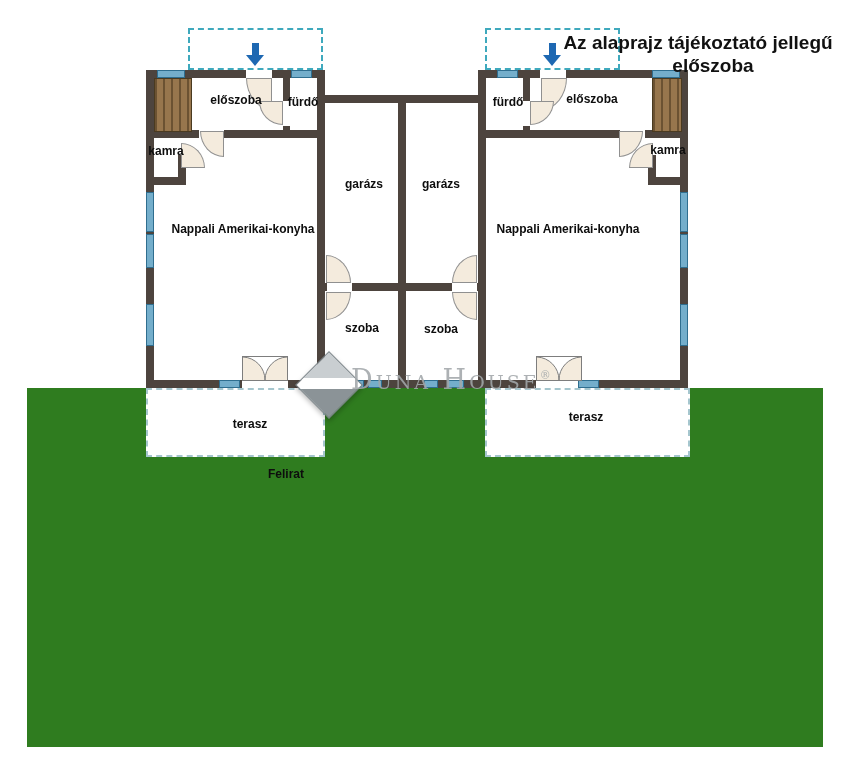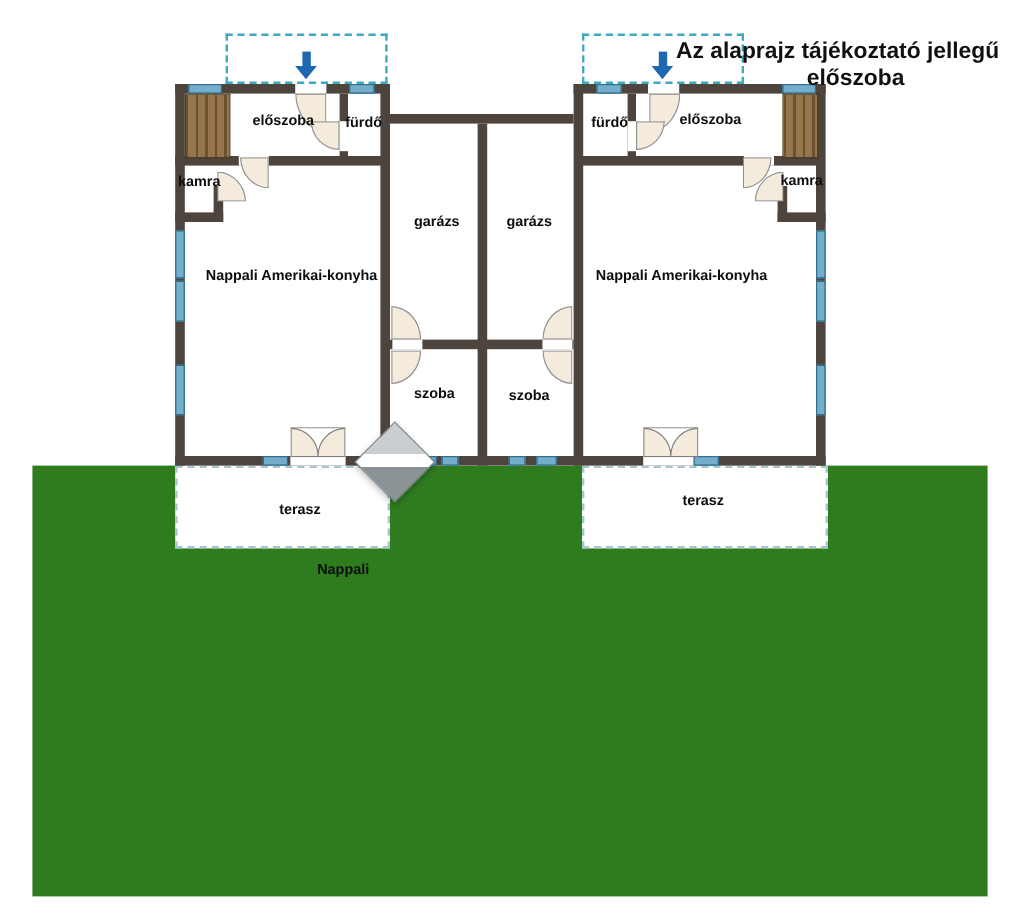--- a/index.html
+++ b/index.html
@@ -37,21 +37,21 @@
 <body>
 
 <div id="canvas">
 
   <div class="lawn"></div>
 
   <div class="terrace" style="left:146px;top:388px;width:179px;height:69px;"></div>
   <div class="terrace" style="left:485px;top:388px;width:205px;height:69px;"></div>
   <span class="lbl" style="left:250px;top:424px;">terasz</span>
   <span class="lbl" style="left:586px;top:417px;">terasz</span>
-  <span class="lbl" style="left:286px;top:474px;">Nappali</span>
+  <span class="lbl" style="left:286px;top:474px;">Felirat</span>
 
   <div class="roombg" style="left:146px;top:70px;width:179px;height:318px;"></div>
   <div class="roombg" style="left:325px;top:95px;width:153px;height:293px;"></div>
   <div class="roombg" style="left:478px;top:70px;width:210px;height:318px;"></div>
 
   <div class="wall" style="left:146px;top:70px;width:179px;height:8px;"></div>
   <div class="wall" style="left:146px;top:70px;width:8px;height:318px;"></div>
   <div class="wall" style="left:317px;top:70px;width:8px;height:318px;"></div>
   <div class="wall" style="left:478px;top:70px;width:8px;height:318px;"></div>
   <div class="wall" style="left:478px;top:70px;width:210px;height:8px;"></div>
@@ -143,14 +143,15 @@
   </div>
   <div class="arrow" style="left:543px;top:43px;">
     <div class="shaft"></div>
       <div class="head"></div>
   </div>
 
   <span class="ann" style="left:698px;top:32px;">Az alaprajz tájékoztató jellegű</span>
   <span class="ann" style="left:713px;top:55px;">előszoba</span>
 
   <div class="wm-diamond"></div>
+  <span class="wm-brand"><span>Duna House</span><sup>®</sup></span>
 
 </div>
 
 </body></html>

